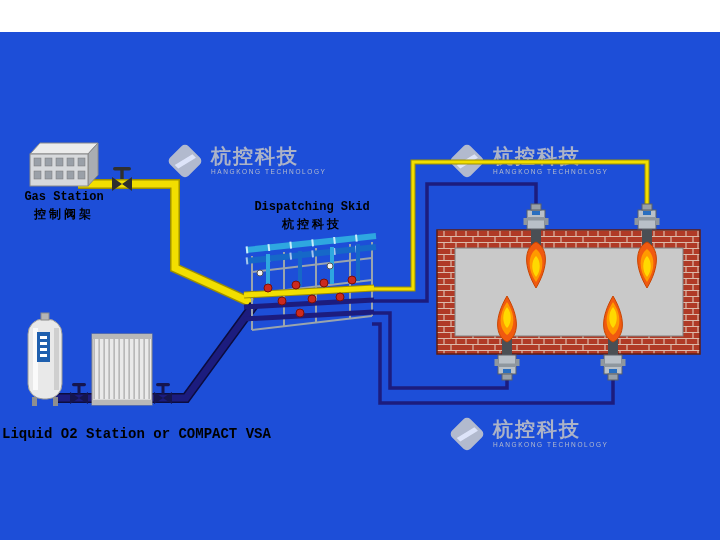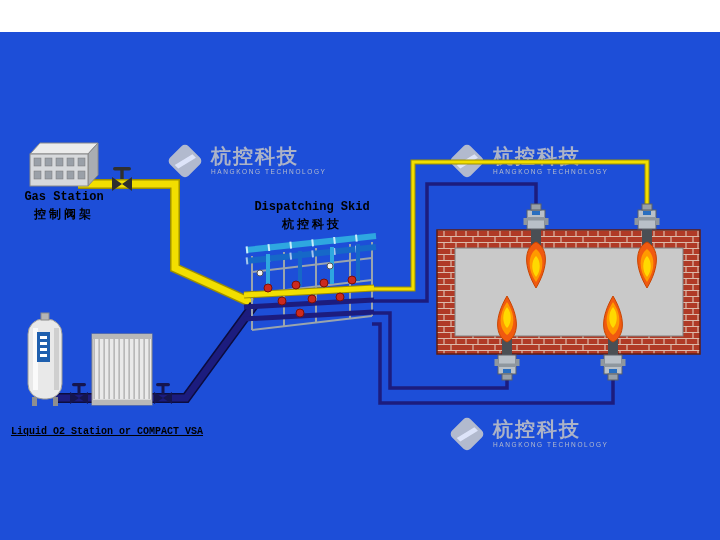--- a/index.html
+++ b/index.html
@@ -33,21 +33,21 @@
   
   .eq-label{position:absolute;text-align:center;color:#000;}
   .label-en{
     font-family:"Liberation Mono",monospace;font-weight:700;font-size:12px;
     white-space:nowrap;
   }
   .label-zh{
     font-family:"DejaVu Sans",sans-serif;font-weight:700;font-size:12px;
     letter-spacing:3px;margin-top:2px;white-space:nowrap;
   }
-  .o2-label .label-en{font-size:10px;text-decoration:underline;}
+  .o2-label .label-en{font-size:14px;}
 </style>
 </head>
 <body>
 
 <div class="stage">
 
   <div class="watermark" style="left:166px;top:110px">
     <div class="wm-logo"></div>
     <div class="wm-text">
       <div class="wm-zh">杭控科技</div>

